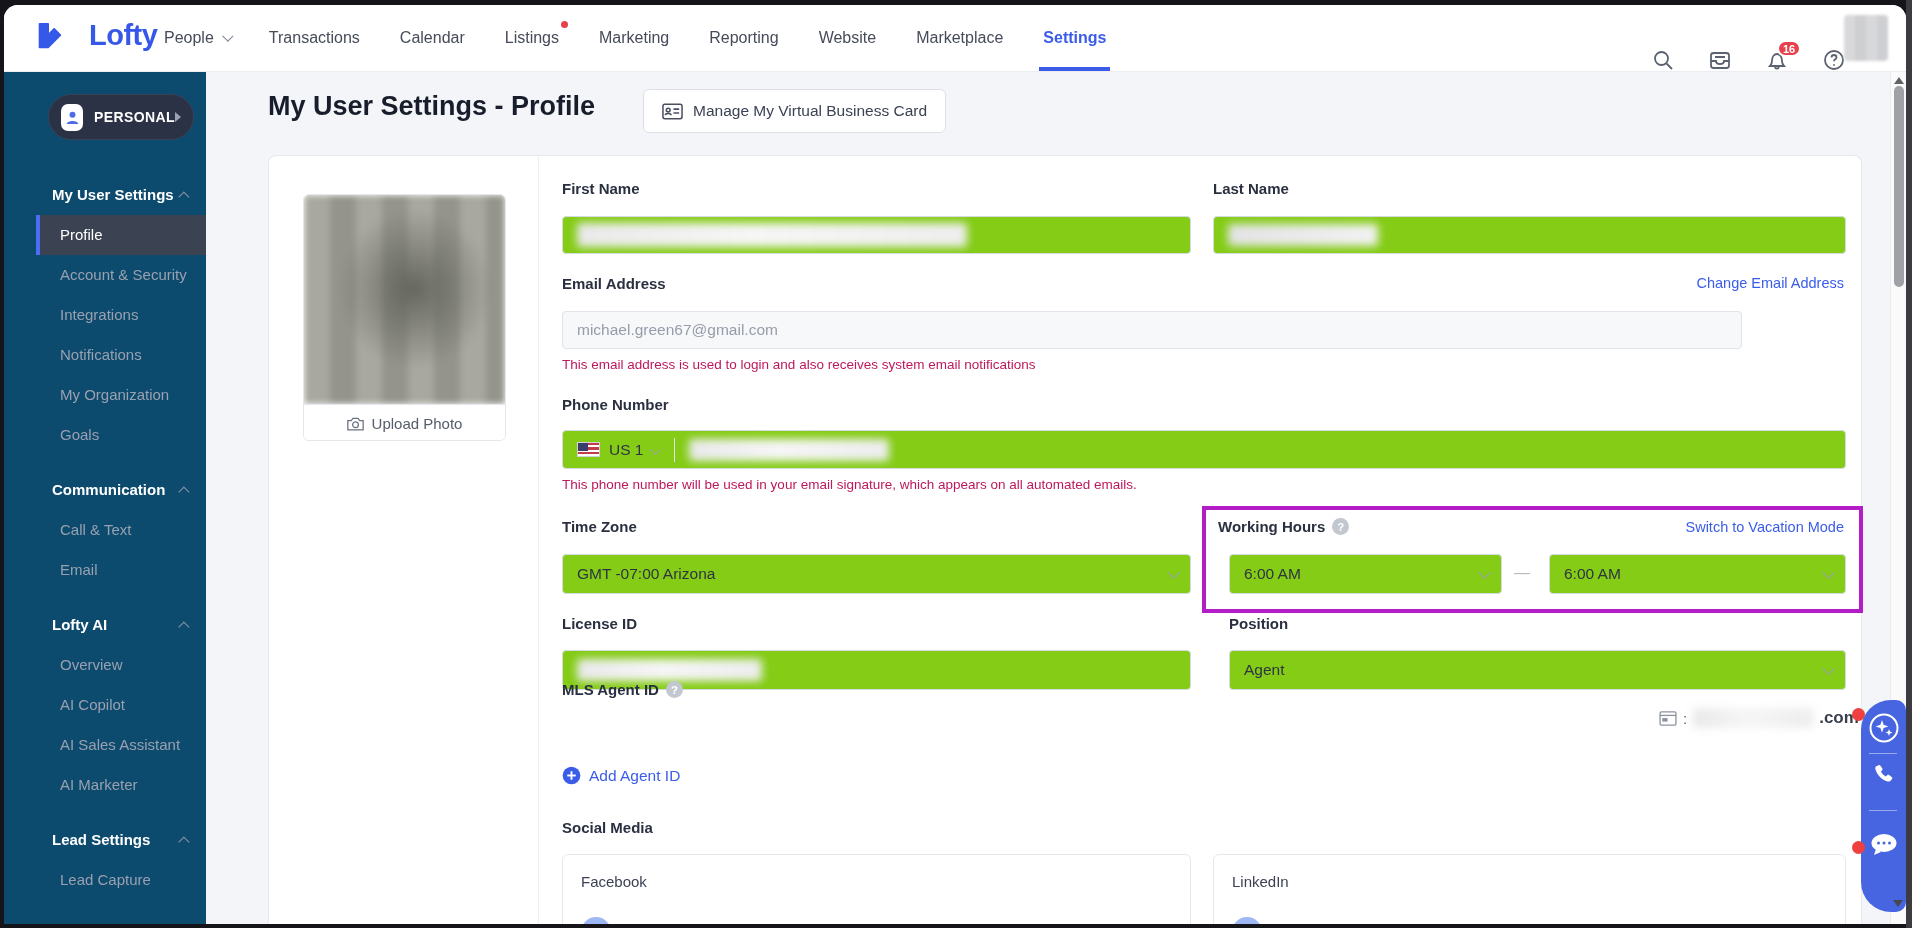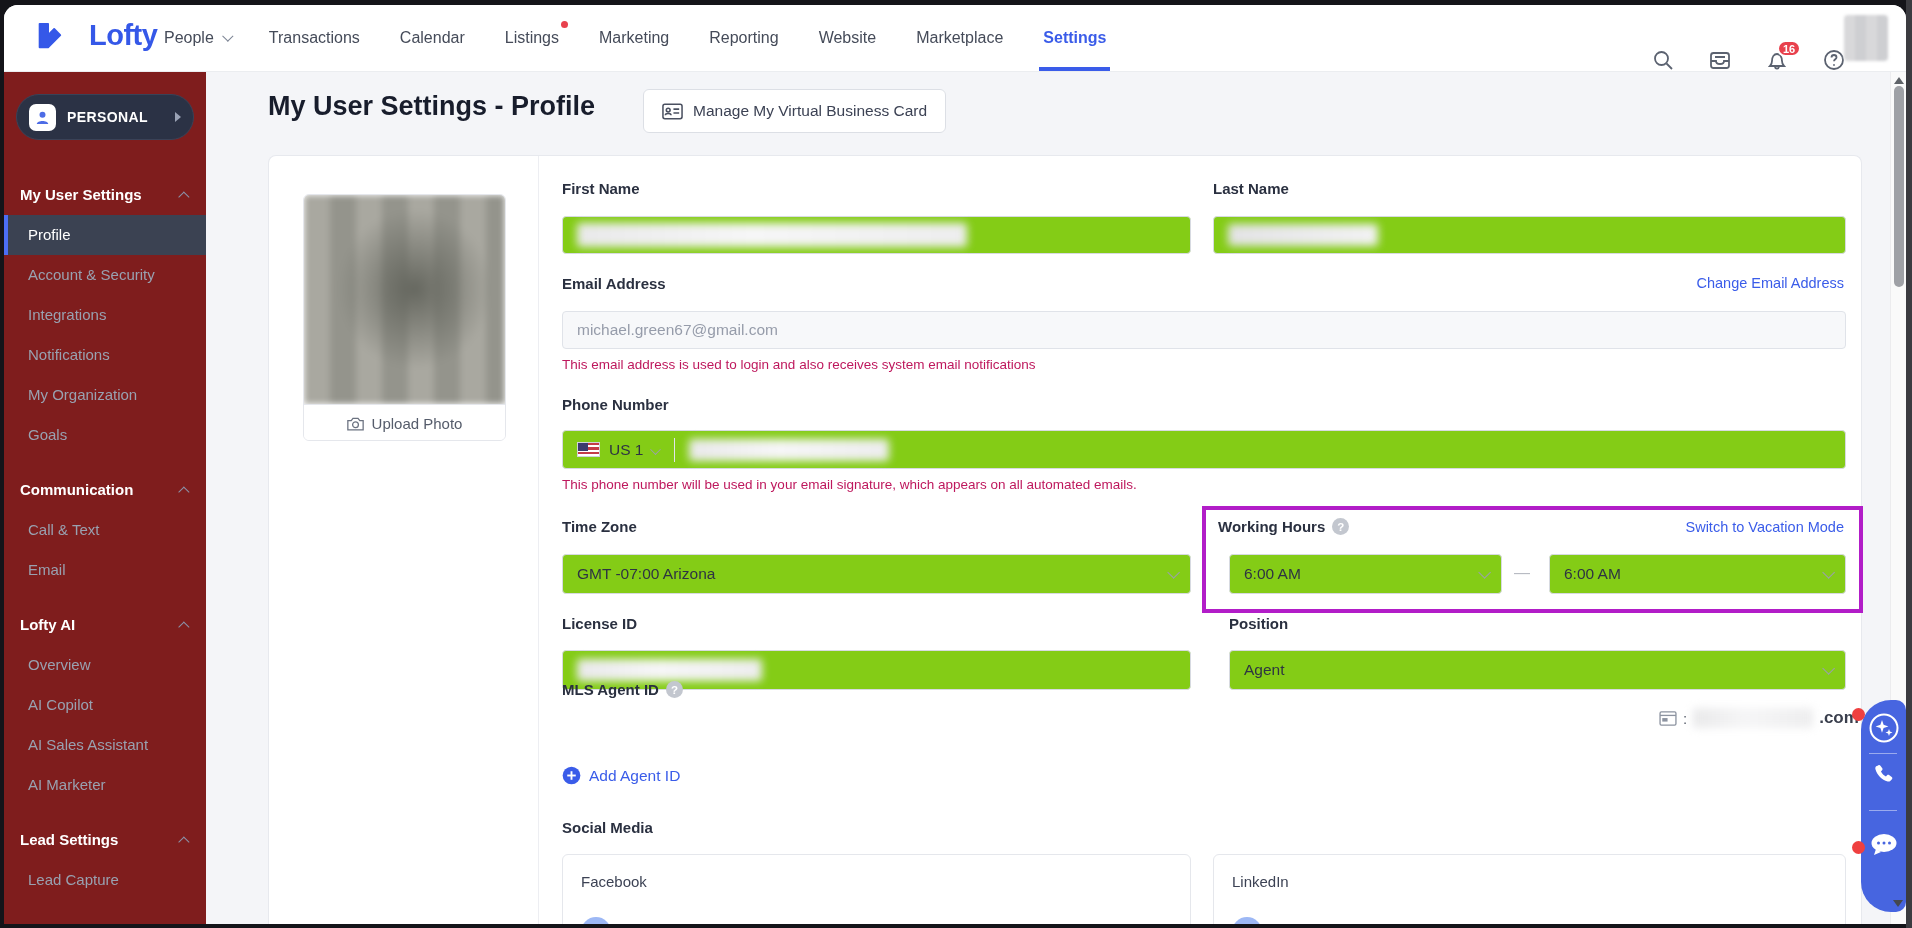--- a/index.html
+++ b/index.html
@@ -30,21 +30,21 @@
   #bell-badge { position:absolute; top:-8px; left:12px; min-width:24px; height:17px; background:#e8414d;
     color:#fff; font-size:11px; font-weight:700; border-radius:9px; border:2px solid #fff;
     display:flex; align-items:center; justify-content:center; padding:0 3px; }
   #avatar { position:absolute; left:1840px; top:10px; width:44px; height:46px; border-radius:4px;
     background:
       repeating-linear-gradient(90deg, #d8d8da 0 11px, #cecfd2 11px 22px),
       repeating-linear-gradient(0deg, rgba(255,255,255,.35) 0 11px, rgba(190,190,195,.4) 11px 22px);
     filter:blur(1.5px); z-index:31; }
 
   
-  #sidebar { position:absolute; left:0; top:67px; width:202px; height:852px; background:#7f1d1d; overflow:hidden; z-index:20; }
+  #sidebar { position:absolute; left:0; top:67px; width:202px; height:852px; background:#0c4a6e; overflow:hidden; z-index:20;padding-left:32px; }
   #personal-btn { margin:22px 12px 0; height:46px; background:#2b3245; border:1px solid #3a4257;
     border-radius:24px; display:flex; align-items:center; padding:0 12px; cursor:pointer; }
   #personal-avatar { width:27px; height:27px; background:#fff; border-radius:7px;
     display:flex; align-items:center; justify-content:center; }
   #personal-label { color:#fff; font-weight:700; font-size:14px; letter-spacing:.4px; margin-left:11px; flex:1; }
   #personal-arrow { width:0; height:0; border-left:6px solid #9aa2b5; border-top:5px solid transparent;
     border-bottom:5px solid transparent; }
   .side-title { margin:26px 16px 12px; color:#fff; font-size:15px; font-weight:700;
     display:flex; justify-content:space-between; align-items:center; cursor:pointer; }
   .side-title.first { margin-top:46px; }
@@ -264,21 +264,21 @@
     <div class="finput" style="left:293px; top:60px; width:629px;">
       <div class="blur-blob" style="width:390px; height:24px;"></div>
     </div>
     <div class="flabel" style="left:944px; top:24px;">Last Name</div>
     <div class="finput" style="left:944px; top:60px; width:633px;">
       <div class="blur-blob" style="width:150px; height:22px; background:linear-gradient(90deg,#e3e3e5,#f2f2f3);"></div>
     </div>
 
     <div class="flabel" style="left:293px; top:119px;">Email Address</div>
     <div class="blue-link" style="top:119px; right:17px;">Change Email Address</div>
-    <div class="finput disabled" style="left:293px; top:155px; width:1284px;">michael.green67@gmail.com</div>
+    <div class="finput disabled" style="left:293px; top:155px; width:1180px;">michael.green67@gmail.com</div>
     <div class="helper" style="left:293px; top:201px;">This email address is used to login and also receives system email notifications</div>
 
     <div class="flabel" style="left:293px; top:240px;">Phone Number</div>
     <div class="finput" style="left:293px; top:274px; width:1284px; height:39px;">
       <span id="flag"></span>
       <span style="margin-left:9px; font-size:15.5px; color:#2e3442;">US 1</span>
       <span class="chev" style="margin-left:8px; transform:rotate(45deg) scale(.85);"></span>
       <span id="phone-divider"></span>
       <div class="blur-blob" style="width:200px; height:22px;"></div>
     </div>

